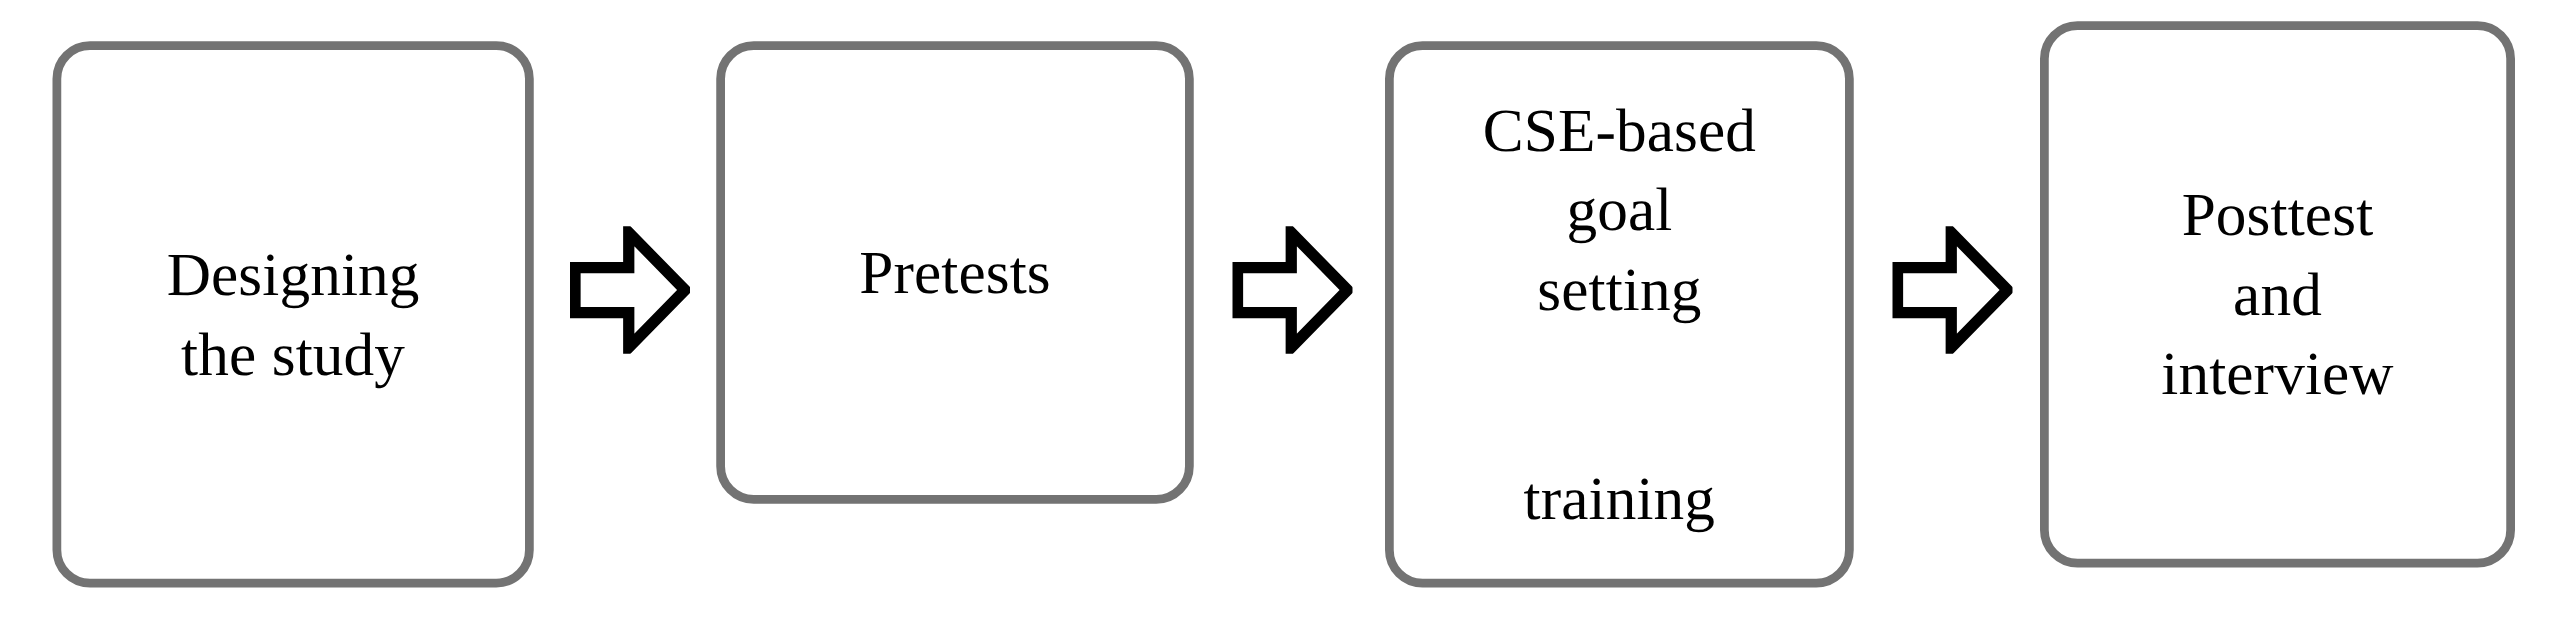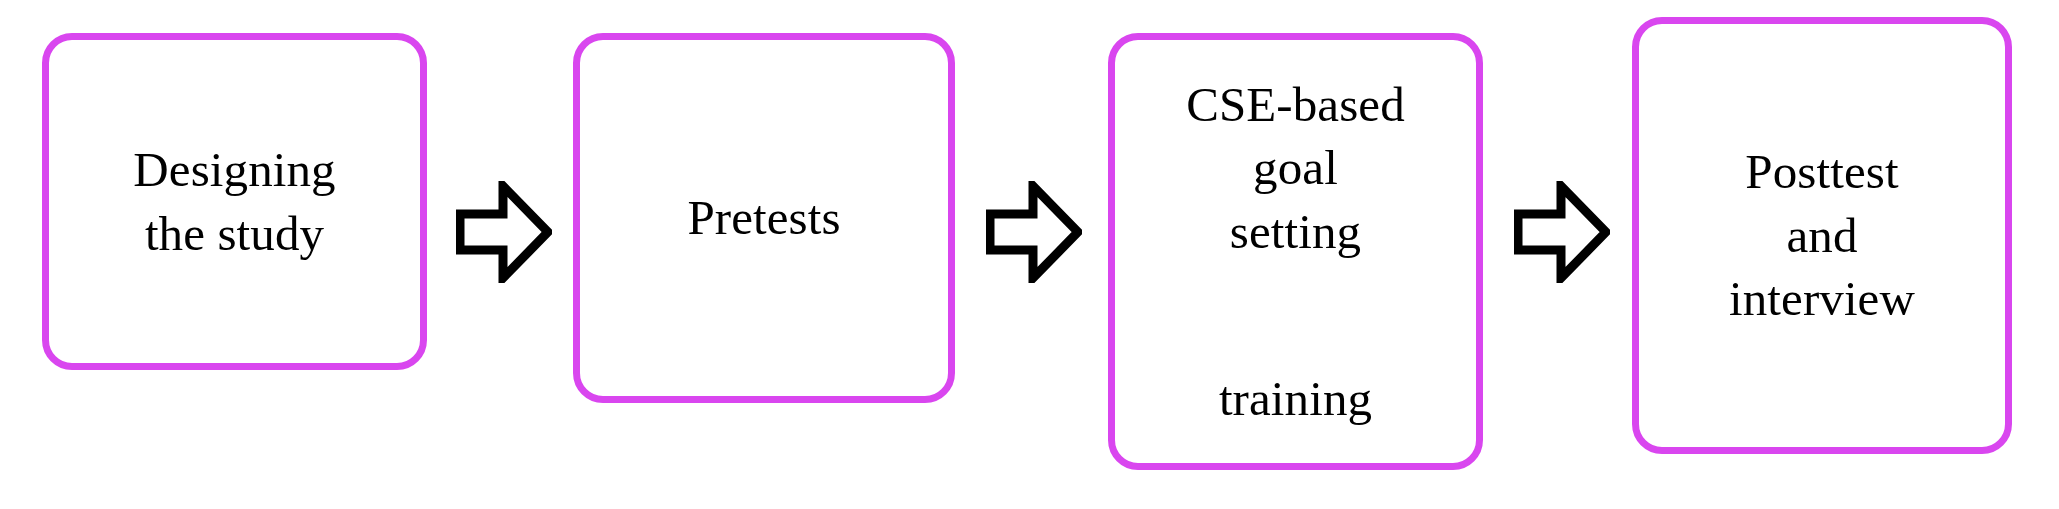--- a/index.html
+++ b/index.html
@@ -18,40 +18,40 @@
     height: 509px;
     background: #ffffff;
     overflow: hidden;
   }
 
   
   .process-box {
     position: absolute;
     box-sizing: border-box;
     background: #ffffff;
-    border: 7px solid #d946ef;
+    border: 7px solid #737373;
     border-radius: 30px;
     display: flex;
     align-items: center;
     justify-content: center;
     text-align: center;
   }
 
   .box-label {
     font-family: "Liberation Serif", "DejaVu Serif", serif;
     font-size: 49px;
     line-height: 1.30;
     color: #000000;
     letter-spacing: 0.1px;
     white-space: pre-line;
     padding: 0 14px;
   }
 
   
-  #box-1 { left: 42px;   top: 33px; width: 385px; height: 337px; }
+  #box-1 { left: 42px;   top: 33px; width: 385px; height: 437px; }
   
   #box-2 { left: 573px;  top: 33px; width: 382px; height: 370px; }
   
   #box-3 { left: 1108px; top: 33px; width: 375px; height: 437px; }
   
   #box-4 { left: 1632px; top: 17px; width: 380px; height: 437px; }
 
   
   #box-3 .box-label { line-height: 1.30; }
   #box-3 .label-block-a { display: block; }

